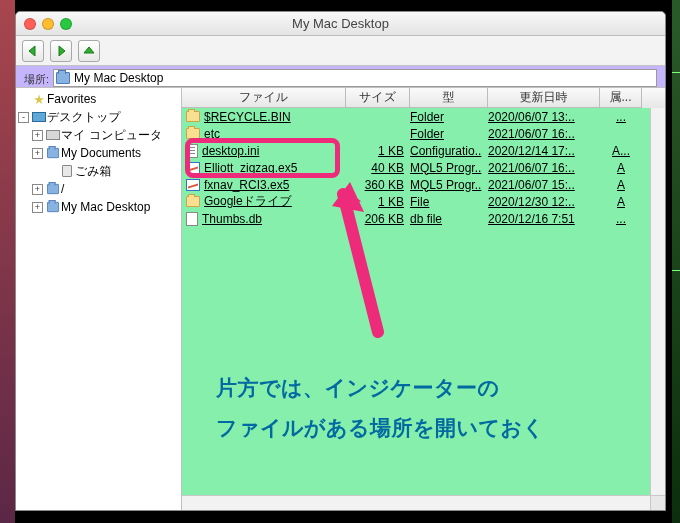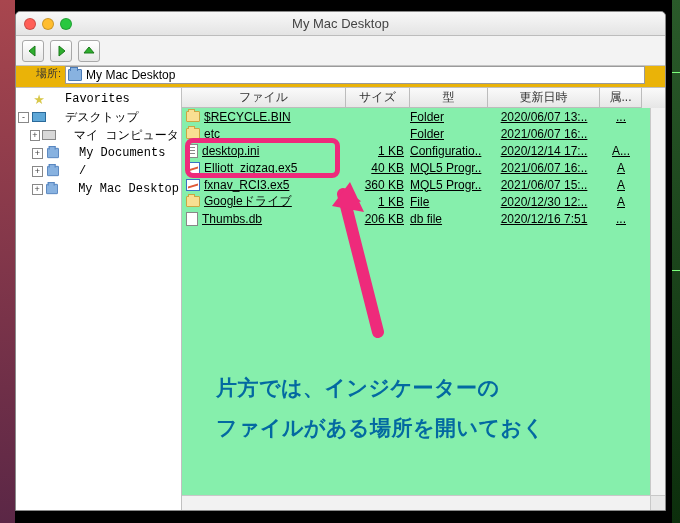--- a/index.html
+++ b/index.html
@@ -52,24 +52,24 @@
     background: #f3f3f3;
     border-bottom: 1px solid #c4c4c4;
     display: flex; align-items: center; gap: 6px; padding: 0 6px;
   }
   .nav-btn {
     width: 22px; height: 22px; display: flex; align-items: center; justify-content: center;
     border: 1px solid #a8a8a8; border-radius: 3px;
     background: linear-gradient(#fff,#e8e8e8);
   }
   .locbar {
-    height: 22px; display: flex; align-items: flex-start;
-    padding: 0 20px; gap: 4px; font-size: 11px;
+    height: 22px; display: flex; align-items: flex-end;
+    padding: 0 8px; gap: 4px; font-size: 11px;
     border-bottom: 1px solid #c0c0c0;
-    background: #eab308;
+    background: #c4b5fd;
   }
   .loc-label { color: #333; }
   .loc-drop {
     flex: 1; height: 18px;
     display: flex; align-items: center;
     background: #fff; border: 1px solid #9a9a9a;
     padding: 0 2px; gap: 4px; font-size: 12px;
   }
   .folder-ic { width: 14px; height: 12px; background: #88b2e0; border: 1px solid #4a7bb8; border-radius: 1px; position: relative; }
   .folder-ic::before { content:""; position:absolute; top:-3px; left:1px; width:6px; height:3px; background:#88b2e0; border:1px solid #4a7bb8; border-bottom:none; }
@@ -80,21 +80,21 @@
     width: 166px;
     border-right: 1px solid #c0c0c0;
     padding: 2px;
     font-size: 12px;
     background: #fff;
     overflow: hidden;
   }
   .tree-row { display: flex; align-items: center; height: 18px; white-space: nowrap; }
   .tree-row .sq { width: 11px; height: 11px; border: 1px solid #888; background:#fff; display:flex; align-items:center; justify-content:center; font-size:9px; line-height:1; margin-right:2px; color:#444; }
   .tree-row .ind { display:inline-block; }
-  .tree-row .txt { margin-left: 18px; font-family: Liberation Mono, monospace; }
+  .tree-row .txt { margin-left: 0; }
   .ic16 { width:16px; height:14px; display:flex; align-items:center; justify-content:center; }
   .ic-star { color:#d8c84a; font-size:13px; }
   .ic-desktop { width:14px; height:10px; background:#5fa8d8; border:1px solid #2a6a9a; }
   .ic-computer { width:14px; height:10px; background:#d8d8d8; border:1px solid #888; }
   .ic-trash { width:10px; height:12px; background:#e8e8e8; border:1px solid #888; border-radius:1px; }
   .filepane { flex: 1; display: flex; flex-direction: column; }
   .cols {
     height: 20px; display: flex;
     background: linear-gradient(#fafafa,#e6e6e6);
     font-size: 12px;
@@ -106,21 +106,21 @@
   }
   .files {
     flex:1; position: relative; background:#86efac;
     font-size: 12px;
     text-decoration: underline;
   }
   .file-row { display:flex; height:17px; align-items:center; }
   .f-name { width: 164px; display:flex; align-items:center; padding-left:4px; gap:4px; white-space:nowrap; }
   .f-size { width: 64px; text-align:right; padding-right:6px; }
   .f-type { width: 78px; white-space:nowrap; overflow:hidden; }
-  .f-date { width: 112px; white-space:nowrap;text-align:center; }
+  .f-date { width: 112px; white-space:nowrap; }
   .f-attr { width: 42px; text-align:center; }
   .ficon { width:14px; height:14px; display:flex; align-items:center; justify-content:center; font-size:12px; }
   .ficon.folder { width:14px; height:11px; background:#f9df92; border:1px solid #caa742; border-radius:1px; position:relative; }
   .ficon.folder::before { content:""; position:absolute; top:-3px; left:1px; width:5px; height:2px; background:#f9df92; border:1px solid #caa742; border-bottom:none; }
   .ficon.ini { width:12px; height:14px; background:#fff; border:1px solid #888; position:relative; }
   .ficon.ini::after { content:""; position:absolute; left:2px; top:2px; right:2px; height:1px; background:#888; box-shadow: 0 3px 0 #888, 0 6px 0 #888; }
   .ficon.ex5 { width:14px; height:12px; background:#fff; border:1px solid #3a70c4; position:relative; }
   .ficon.ex5::after { content:""; position:absolute; left:1px; right:1px; top:5px; height:2px; background:#e05a3a; transform: skewY(-18deg); }
   .ficon.db { width:12px; height:14px; background:#fff; border:1px solid #888; }
   .highlight-box {
@@ -218,20 +218,28 @@
         </div>
         <div class="tree-row">
           <span class="ind" style="width:14px"></span>
           <span class="sq">+</span>
           <span class="ic16">
             <span class="folder-ic" style="transform:scale(0.85)"></span>
           </span>
           <span class="txt">My Documents</span>
         </div>
         <div class="tree-row">
+          <span class="ind" style="width:28px"></span>
+          <span style="width:13px"></span>
+          <span class="ic16">
+            <span class="ic-trash"></span>
+          </span>
+          <span class="txt">ごみ箱</span>
+        </div>
+        <div class="tree-row">
           <span class="ind" style="width:14px"></span>
           <span class="sq">+</span>
           <span class="ic16">
             <span class="folder-ic" style="transform:scale(0.85)"></span>
           </span>
           <span class="txt">/</span>
         </div>
         <div class="tree-row">
           <span class="ind" style="width:14px"></span>
           <span class="sq">+</span>

